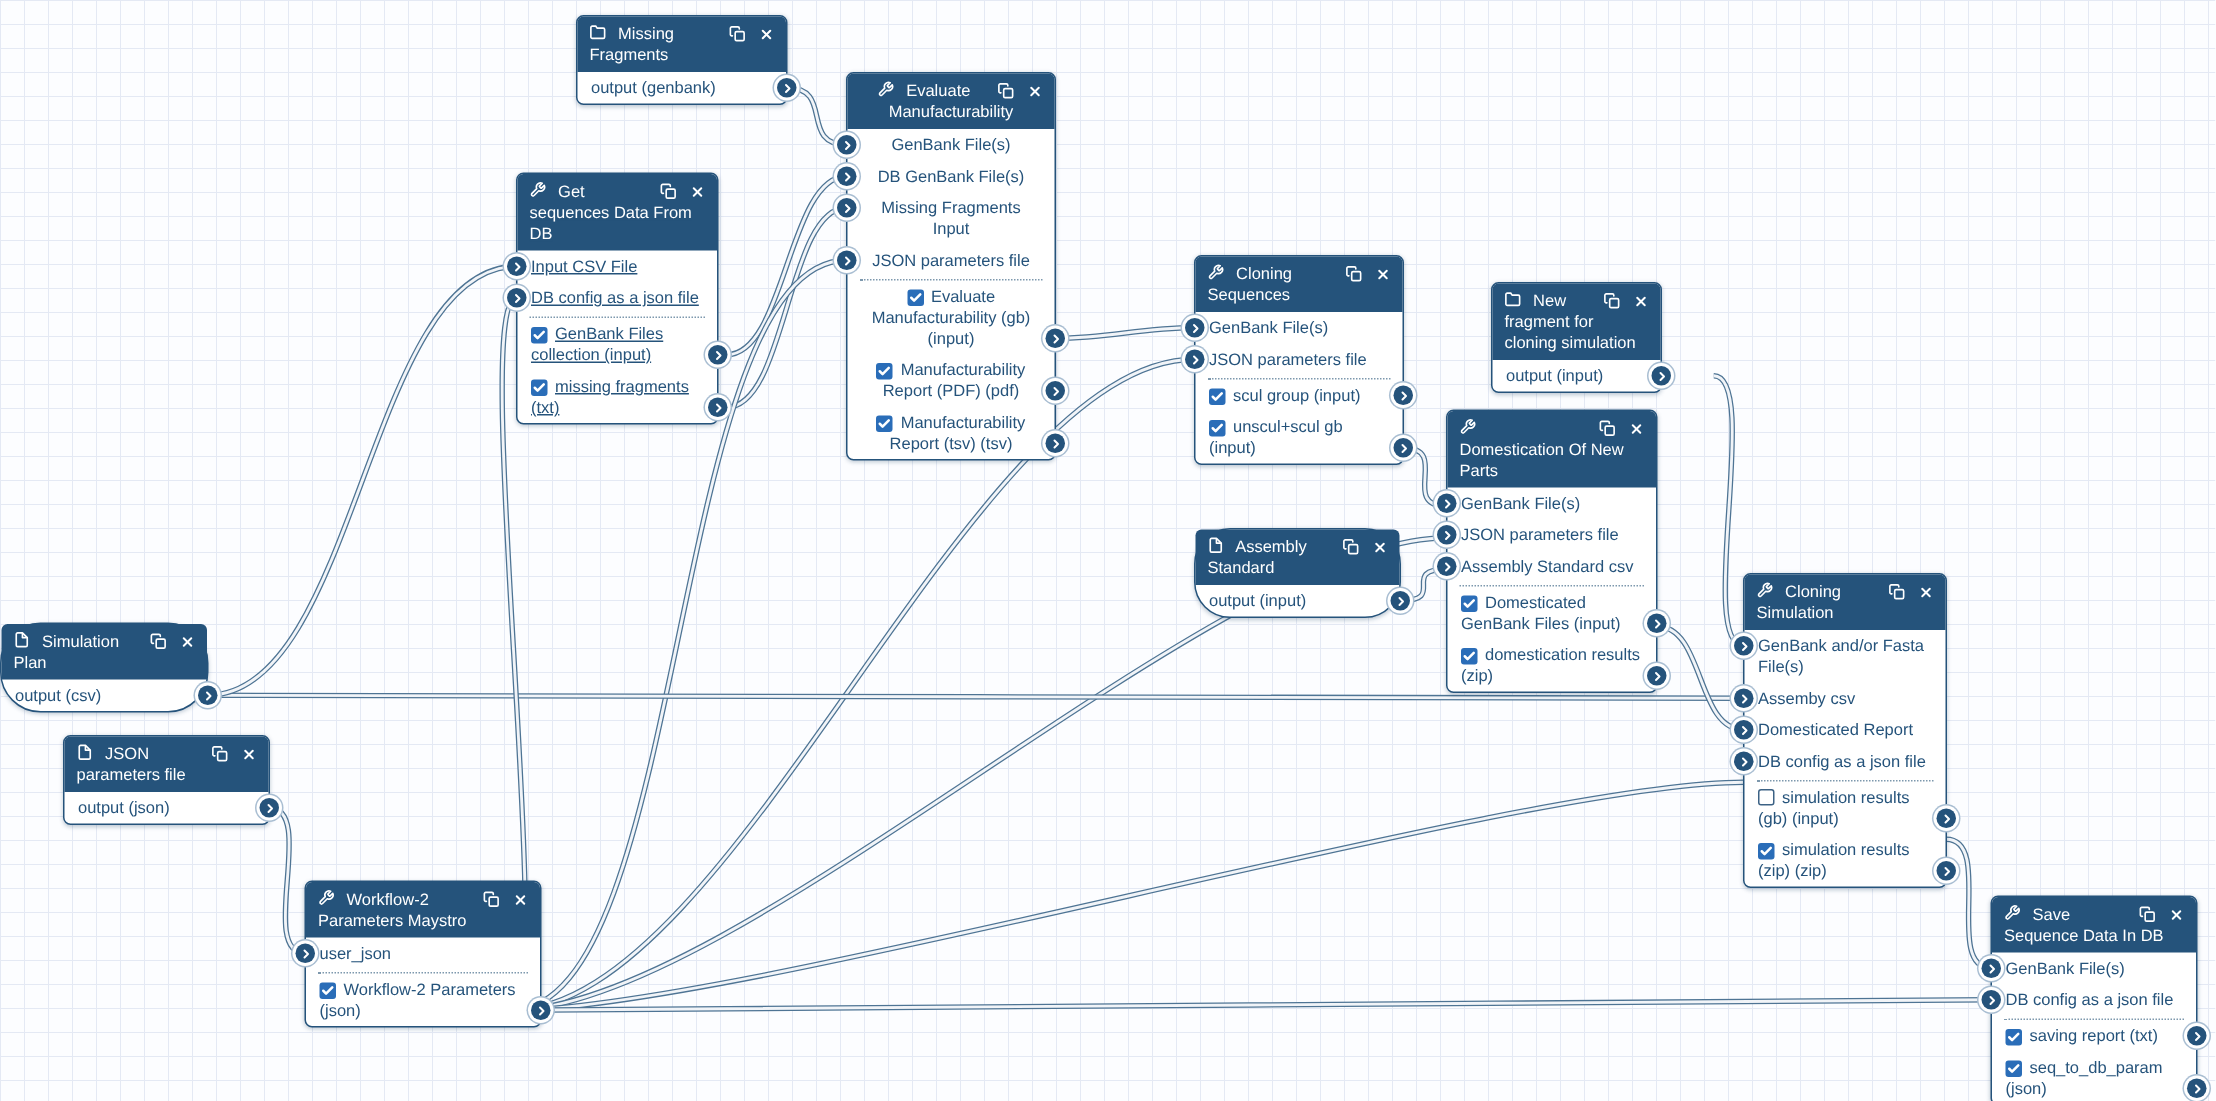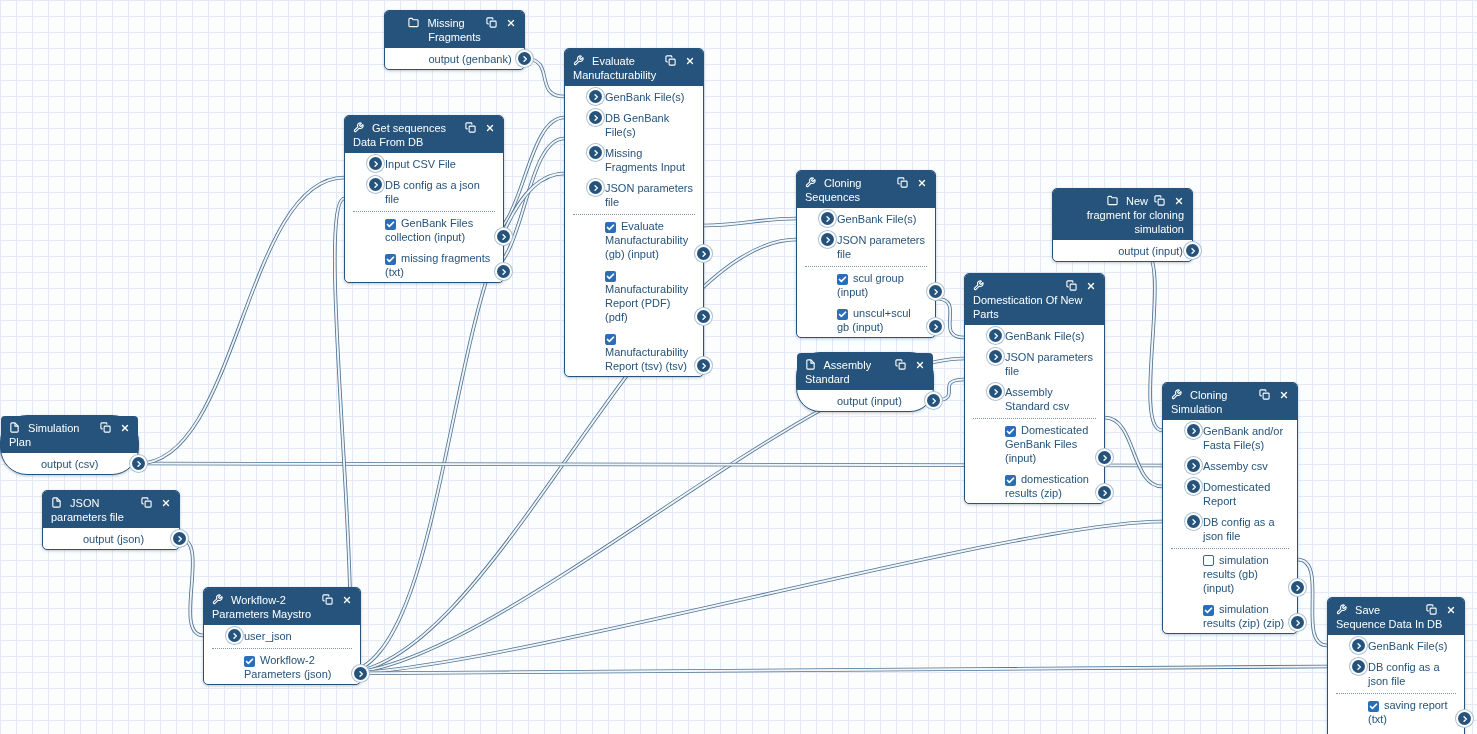--- a/index.html
+++ b/index.html
@@ -35,21 +35,20 @@
   }
   .hdr-icons{float:right;margin-left:6px;display:inline-flex;gap:9px;align-items:center;padding-top:1px;}
   .hdr-icons span{display:inline-flex;cursor:pointer;}
   .hicon{display:inline-flex;margin-right:5px;vertical-align:-1px;}
   .title{font-weight:400;}
   .body{position:relative;}
   .row{
     position:relative;
     padding:4px 9px 3px 9px;
     line-height:14px;
-    margin-left:31px;
   }
   .sep{
     border-top:1px dotted #7d98ad;
     margin:2px 8px 0 8px;
     height:0;
   }
   .port{
     position:absolute;
     width:13px;height:13px;border-radius:50%;
     background:#25537b;
@@ -103,21 +102,21 @@
       <path d="M138.5 463.5 C238.06 463.5,244.94 177.5,344.5 177.5" fill="none" stroke="#f1f4f8" stroke-width="1.9"></path>
       <path d="M340.5 673.5 C372.5 673.5,312.5 198.5,344.5 198.5" fill="none" stroke="#4e7494" stroke-width="3.6"></path>
       <path d="M340.5 673.5 C372.5 673.5,312.5 198.5,344.5 198.5" fill="none" stroke="#f1f4f8" stroke-width="1.9"></path>
       <path d="M1297.5 559.5 C1329.5 559.5,1295.5 645.5,1327.5 645.5" fill="none" stroke="#4e7494" stroke-width="3.6"></path>
       <path d="M1297.5 559.5 C1329.5 559.5,1295.5 645.5,1327.5 645.5" fill="none" stroke="#f1f4f8" stroke-width="1.9"></path>
       <path d="M340.5 673.5 C490.5 673.5,1177.5 666.5,1327.5 666.5" fill="none" stroke="#4e7494" stroke-width="3.6"></path>
       <path d="M340.5 673.5 C490.5 673.5,1177.5 666.5,1327.5 666.5" fill="none" stroke="#f1f4f8" stroke-width="1.9"></path>
       <path d="M179.5 538.5 C211.5 538.5,171.5 635.5,203.5 635.5" fill="none" stroke="#4e7494" stroke-width="3.6"></path>
       <path d="M179.5 538.5 C211.5 538.5,171.5 635.5,203.5 635.5" fill="none" stroke="#f1f4f8" stroke-width="1.9"></path>
     </svg>
-<div class="node" style="left: 384px; top: 10px; width: 141px; text-align: center;">
+<div class="node" style="left: 384px; top: 10px; width: 141px;">
     <div class="hdr">
       <span class="hdr-icons">
         <span>
           <svg width="11" height="11" viewBox="0 0 24 24" fill="none" stroke="#ffffff" stroke-width="2.4" stroke-linecap="round" stroke-linejoin="round">
               <rect x="9" y="9" width="13" height="13" rx="2" ry="2"></rect>
               <path d="M5 15H4a2 2 0 0 1-2-2V4a2 2 0 0 1 2-2h9a2 2 0 0 1 2 2v1"></path>
             </svg>
         </span>
         <span>
           <svg width="10" height="10" viewBox="0 0 24 24" fill="none" stroke="#ffffff" stroke-width="3.2" stroke-linecap="round">
@@ -136,21 +135,21 @@
       <span class="title">Missing Fragments</span>
     </div>
     <div class="body">
         <div class="row out-row"><span>output (genbank)</span><span class="port out">
             <svg width="8" height="8" viewBox="0 0 24 24" fill="none" stroke="#ffffff" stroke-width="4" stroke-linecap="round" stroke-linejoin="round">
               <path d="M9 5l7 7-7 7"></path>
             </svg>
           </span></div>
       </div>
   </div>
-    <div class="node" style="left: 564px; top: 48px; width: 140px;">
+    <div class="node" style="left: 564px; top: 48px; width: 140px; text-align: center;">
     <div class="hdr">
       <span class="hdr-icons">
         <span>
           <svg width="11" height="11" viewBox="0 0 24 24" fill="none" stroke="#ffffff" stroke-width="2.4" stroke-linecap="round" stroke-linejoin="round">
               <rect x="9" y="9" width="13" height="13" rx="2" ry="2"></rect>
               <path d="M5 15H4a2 2 0 0 1-2-2V4a2 2 0 0 1 2-2h9a2 2 0 0 1 2 2v1"></path>
             </svg>
         </span>
         <span>
           <svg width="10" height="10" viewBox="0 0 24 24" fill="none" stroke="#ffffff" stroke-width="3.2" stroke-linecap="round">
@@ -212,21 +211,21 @@
             <svg width="9" height="9" viewBox="0 0 24 24" fill="none" stroke="#ffffff" stroke-width="4.5" stroke-linecap="round" stroke-linejoin="round">
               <polyline points="20 6 9 17 4 12"></polyline>
             </svg>
           </span><span>Manufacturability Report (tsv) (tsv)</span><span class="port out">
             <svg width="8" height="8" viewBox="0 0 24 24" fill="none" stroke="#ffffff" stroke-width="4" stroke-linecap="round" stroke-linejoin="round">
               <path d="M9 5l7 7-7 7"></path>
             </svg>
           </span></div>
       </div>
   </div>
-    <div class="node" style="left: 344px; top: 115px; width: 160px;">
+    <div class="node" style="left: 344px; top: 115px; width: 135px; text-decoration: underline;">
     <div class="hdr">
       <span class="hdr-icons">
         <span>
           <svg width="11" height="11" viewBox="0 0 24 24" fill="none" stroke="#ffffff" stroke-width="2.4" stroke-linecap="round" stroke-linejoin="round">
               <rect x="9" y="9" width="13" height="13" rx="2" ry="2"></rect>
               <path d="M5 15H4a2 2 0 0 1-2-2V4a2 2 0 0 1 2-2h9a2 2 0 0 1 2 2v1"></path>
             </svg>
         </span>
         <span>
           <svg width="10" height="10" viewBox="0 0 24 24" fill="none" stroke="#ffffff" stroke-width="3.2" stroke-linecap="round">
@@ -326,21 +325,21 @@
             <svg width="9" height="9" viewBox="0 0 24 24" fill="none" stroke="#ffffff" stroke-width="4.5" stroke-linecap="round" stroke-linejoin="round">
               <polyline points="20 6 9 17 4 12"></polyline>
             </svg>
           </span><span>unscul+scul gb (input)</span><span class="port out">
             <svg width="8" height="8" viewBox="0 0 24 24" fill="none" stroke="#ffffff" stroke-width="4" stroke-linecap="round" stroke-linejoin="round">
               <path d="M9 5l7 7-7 7"></path>
             </svg>
           </span></div>
       </div>
   </div>
-    <div class="node" style="left: 1052px; top: 188px; width: 141px; text-align: right;">
+    <div class="node" style="left: 994px; top: 188px; width: 114px;">
     <div class="hdr">
       <span class="hdr-icons">
         <span>
           <svg width="11" height="11" viewBox="0 0 24 24" fill="none" stroke="#ffffff" stroke-width="2.4" stroke-linecap="round" stroke-linejoin="round">
               <rect x="9" y="9" width="13" height="13" rx="2" ry="2"></rect>
               <path d="M5 15H4a2 2 0 0 1-2-2V4a2 2 0 0 1 2-2h9a2 2 0 0 1 2 2v1"></path>
             </svg>
         </span>
         <span>
           <svg width="10" height="10" viewBox="0 0 24 24" fill="none" stroke="#ffffff" stroke-width="3.2" stroke-linecap="round">

